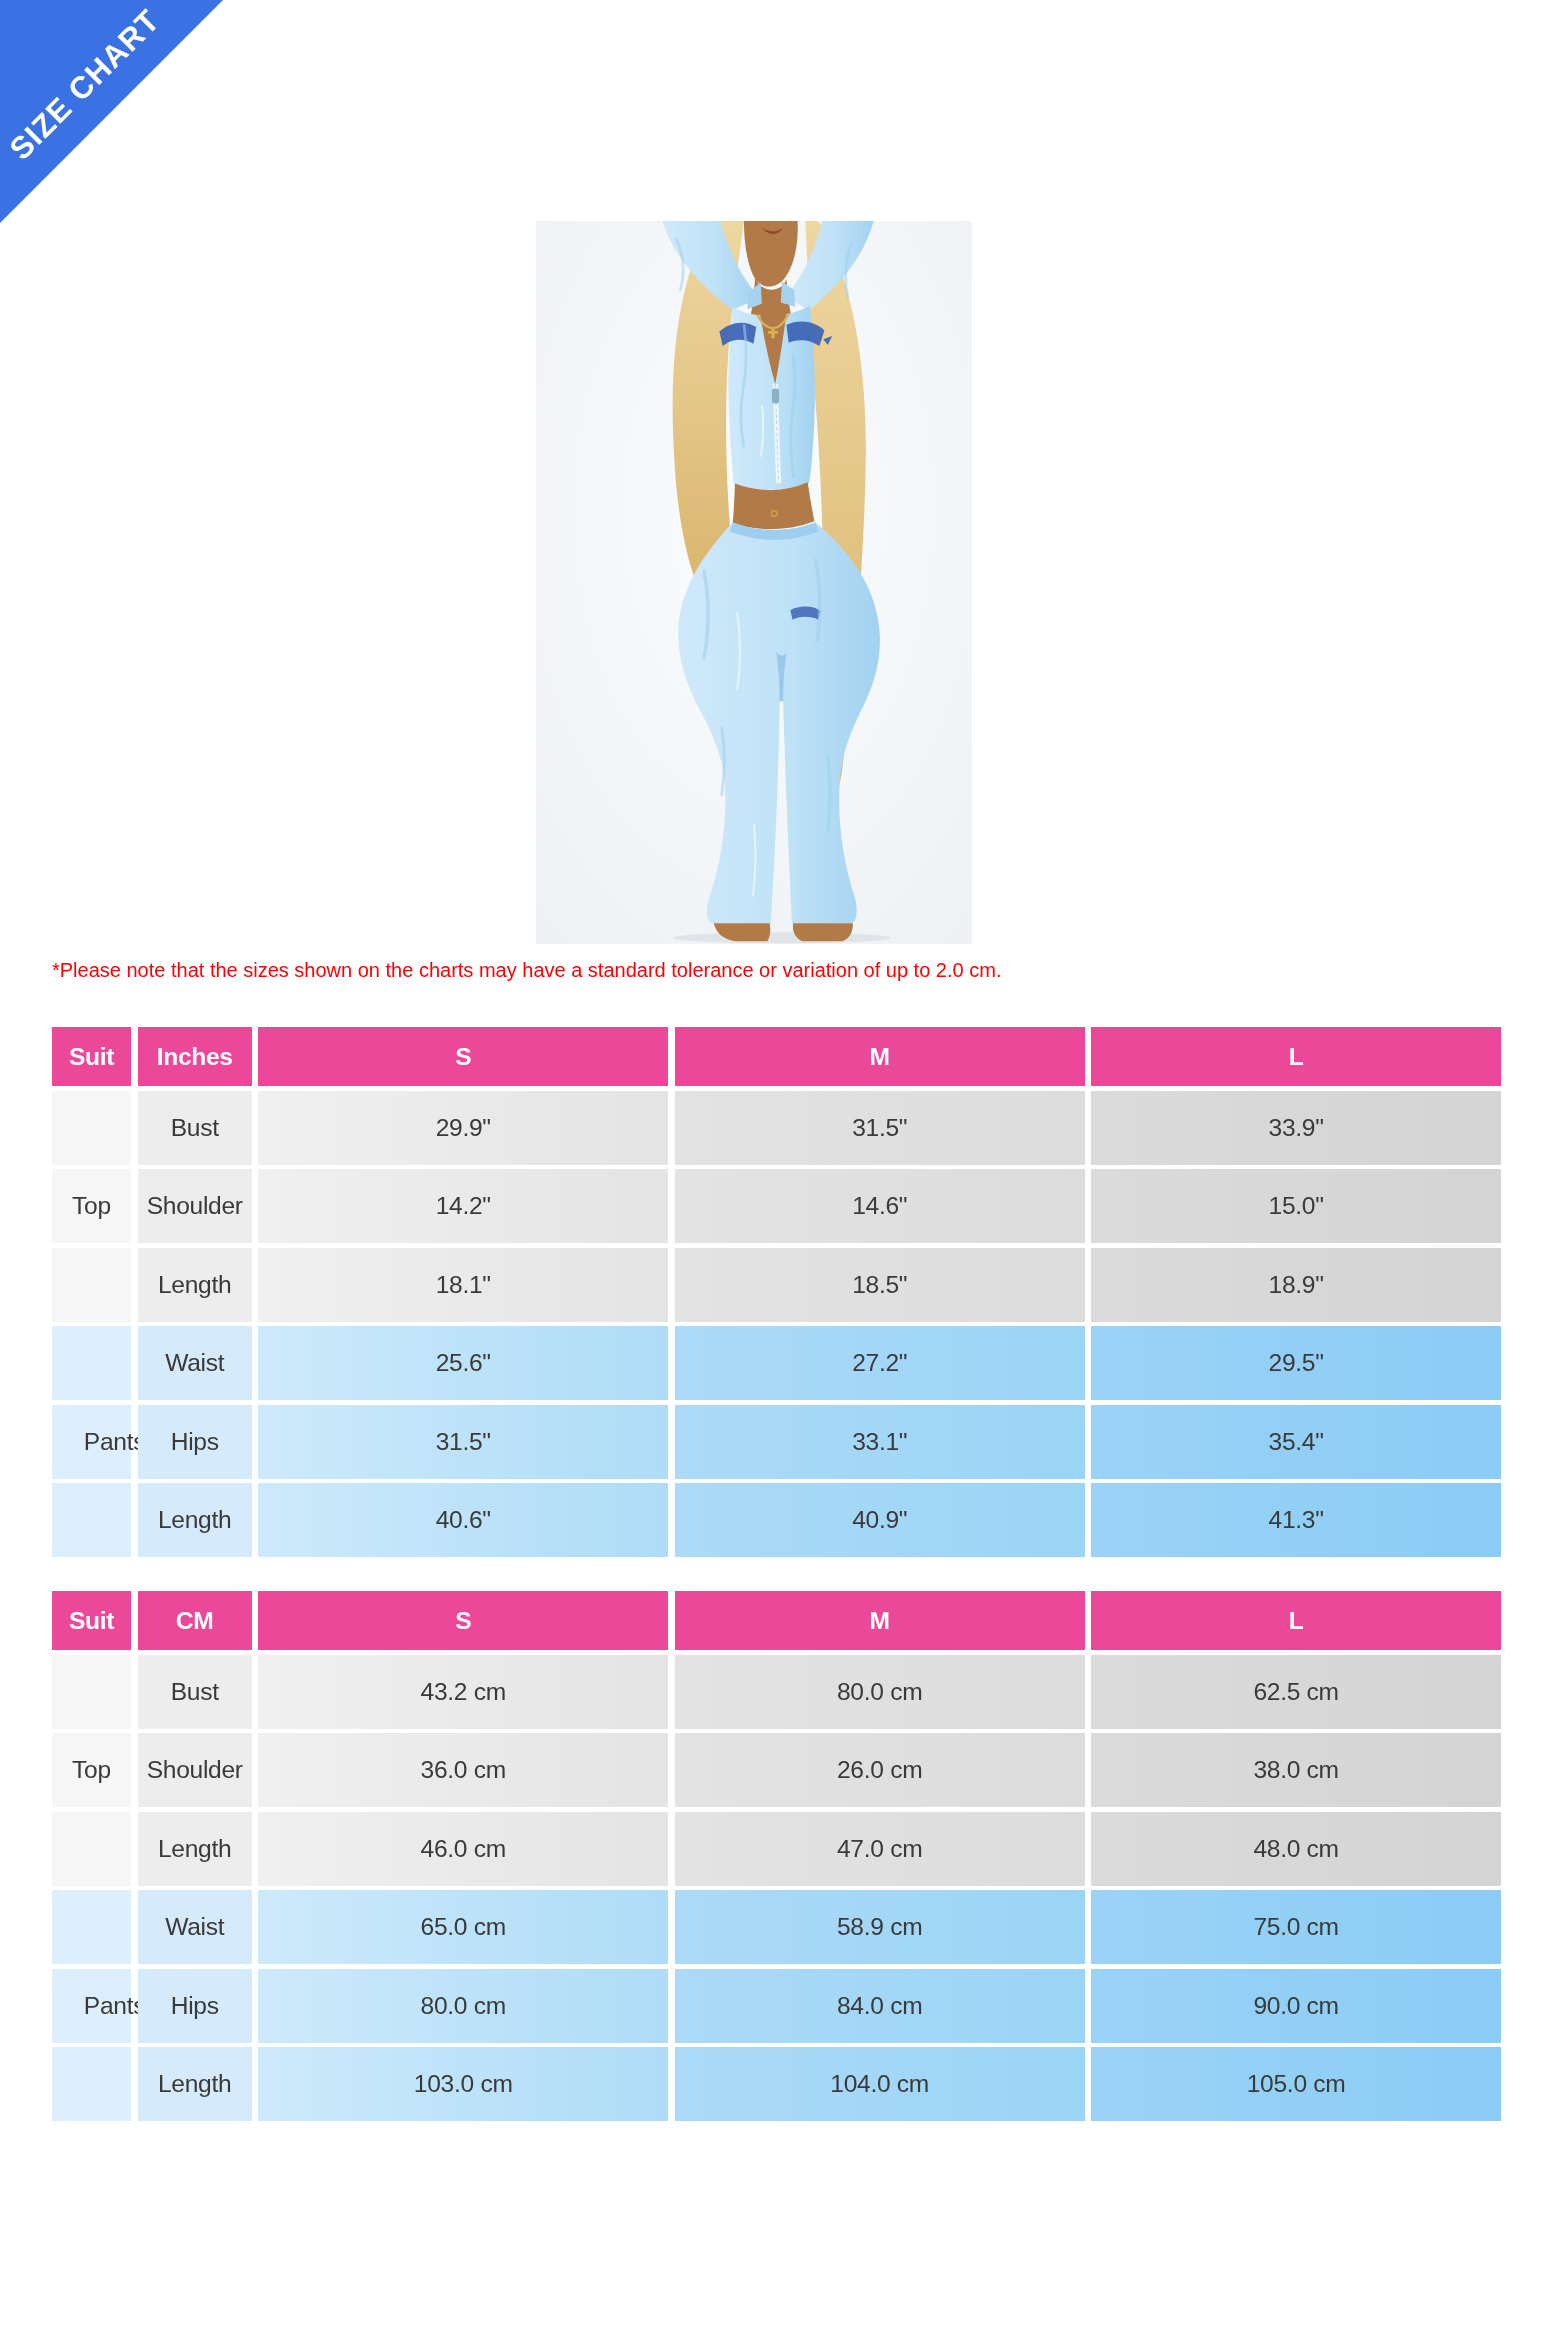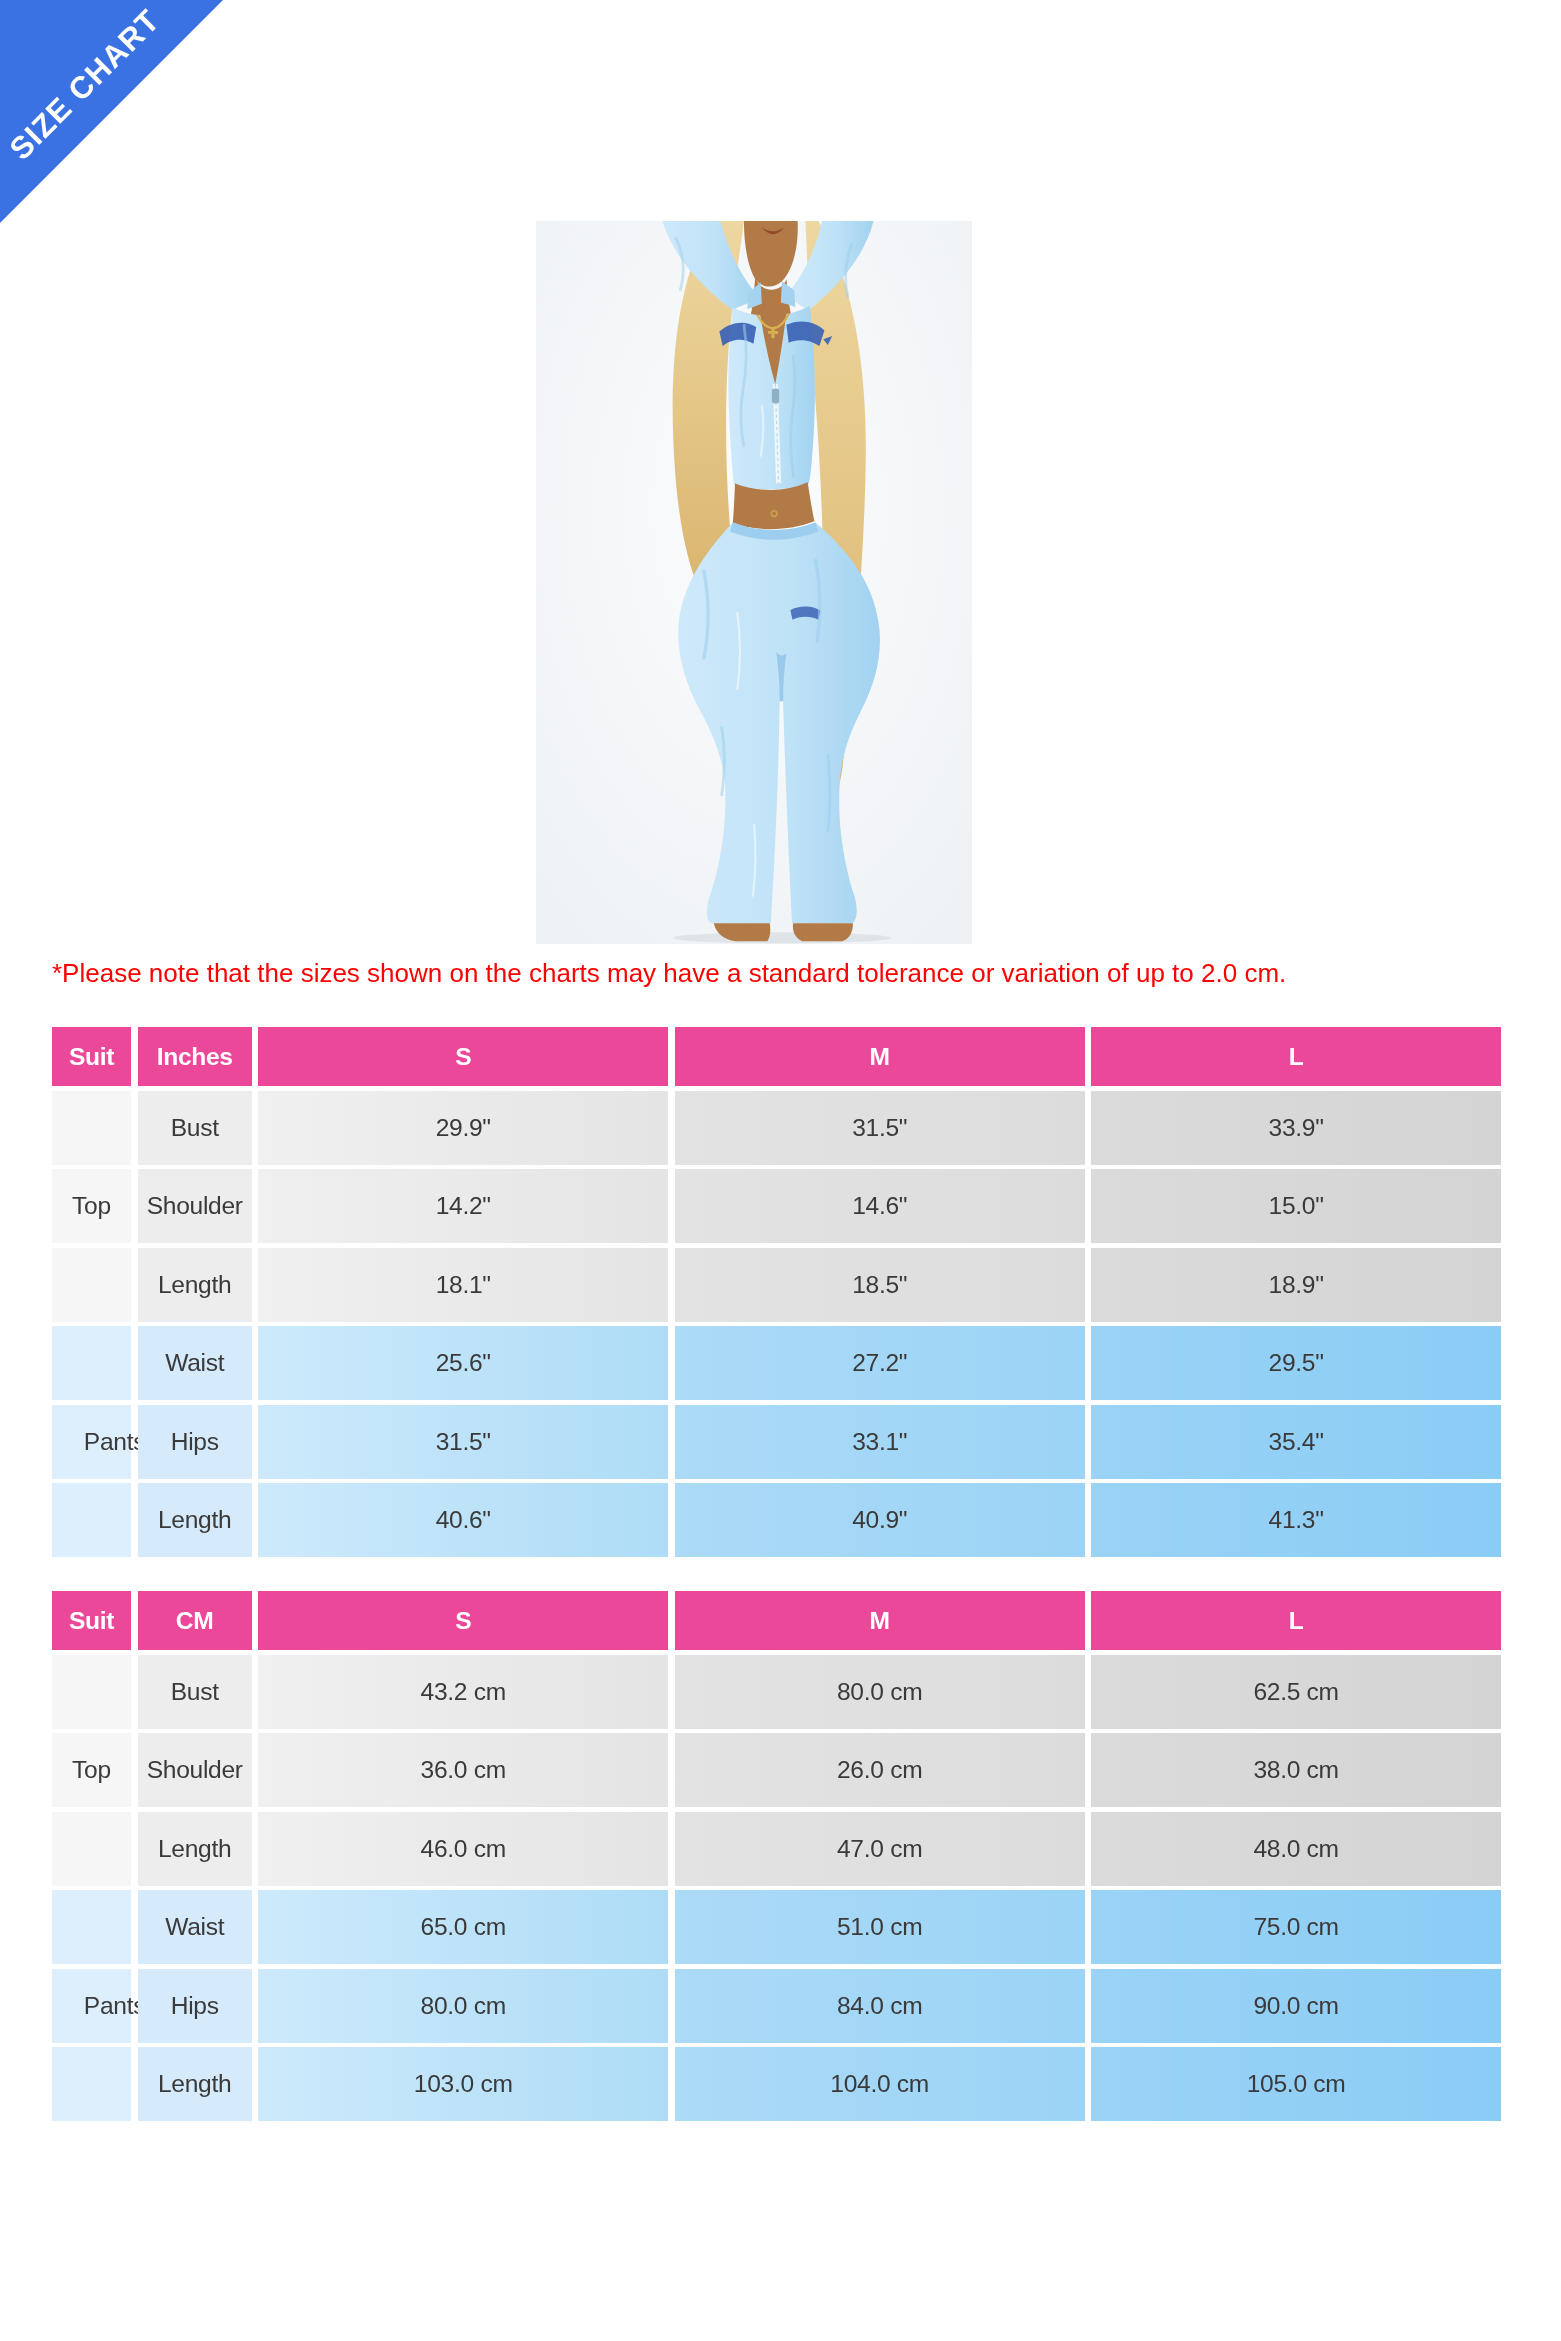--- a/index.html
+++ b/index.html
@@ -32,21 +32,21 @@
     position:absolute;left:536px;top:221px;
     width:436px;height:723px;
   }
   .photo svg{display:block;width:100%;height:100%;}
 
   
   .note{
     position:absolute;left:52px;top:958px;
     width:1452px;
     margin:0;
-    font-size:26px;line-height:1.2;
+    font-size:20px;line-height:1.2;
     color:#fe0000;
   }
 
   
   .tbl{
     position:absolute;left:52px;width:1449px;
     display:grid;
     grid-template-columns:79px 114px 1fr 1fr 1fr;
     grid-template-rows:59px repeat(6,74px);
     column-gap:6.7px;row-gap:4.5px;
@@ -223,21 +223,21 @@
 
     <div class="g1"></div>
     <div class="g2">Length</div>
     <div class="gs">46.0 cm</div>
     <div class="gm">47.0 cm</div>
     <div class="gl">48.0 cm</div>
 
     <div class="b1"></div>
     <div class="b2">Waist</div>
     <div class="bs">65.0 cm</div>
-    <div class="bm">51.0 cm</div>
+    <div class="bm">58.9 cm</div>
     <div class="bl">75.0 cm</div>
 
     <div class="b1">Pants</div>
     <div class="b2">Hips</div>
     <div class="bs">80.0 cm</div>
     <div class="bm">84.0 cm</div>
     <div class="bl">90.0 cm</div>
 
     <div class="b1"></div>
     <div class="b2">Length</div>

